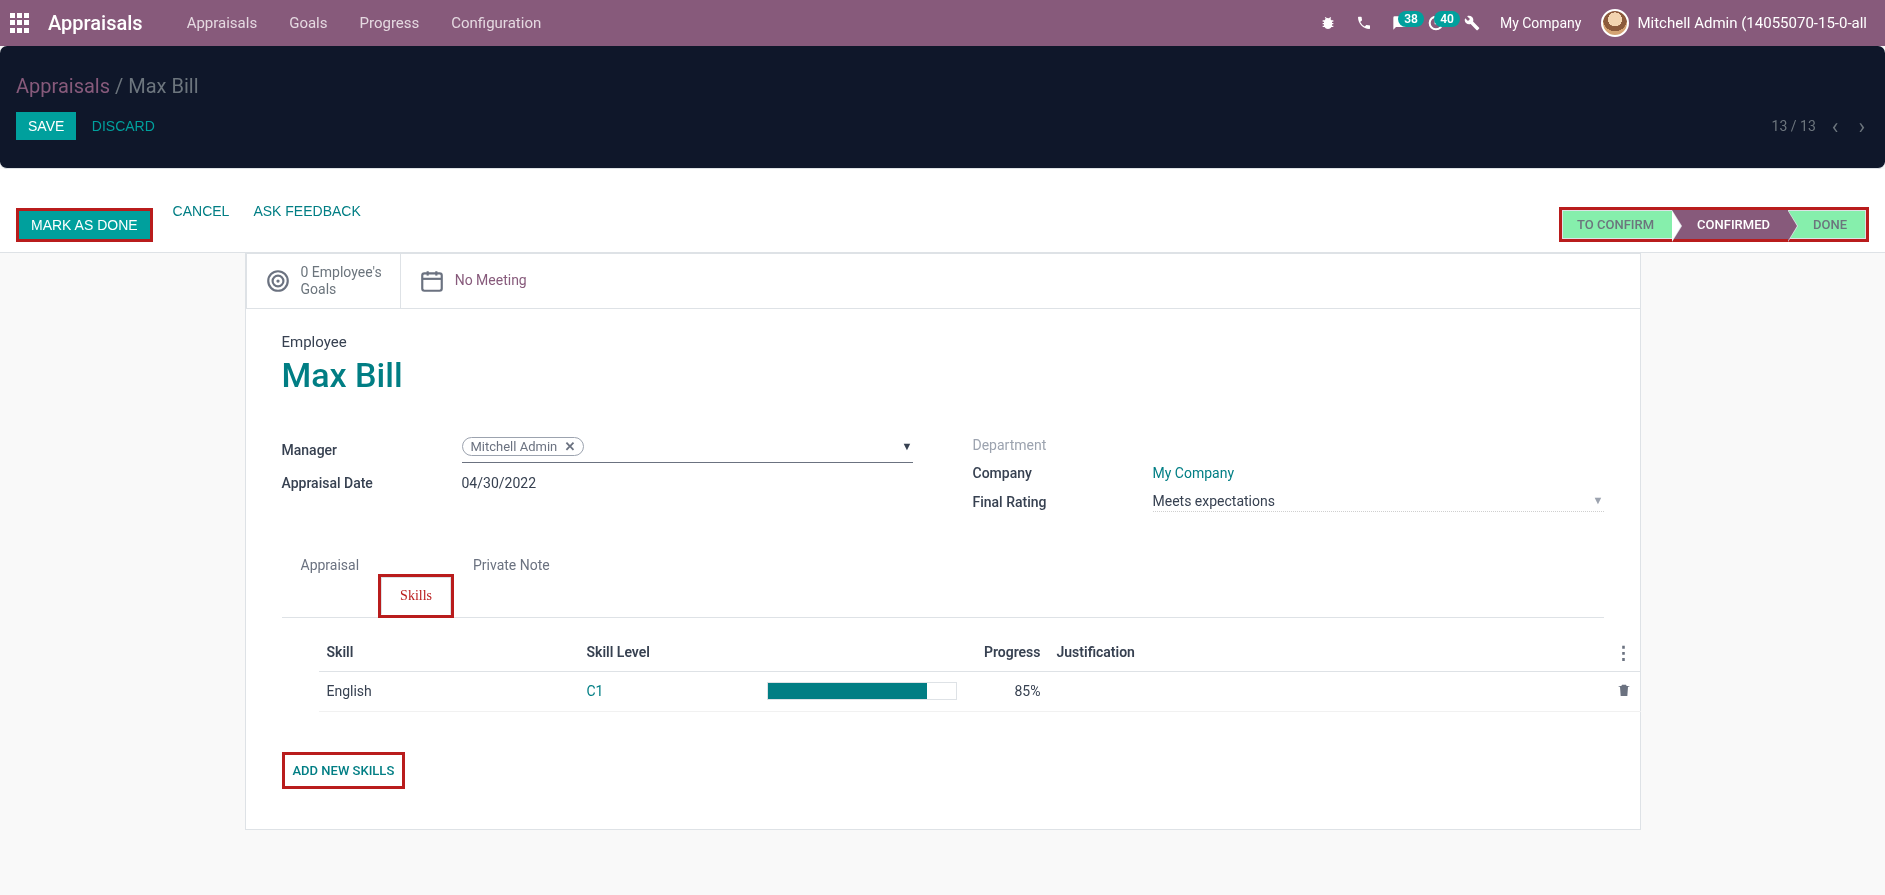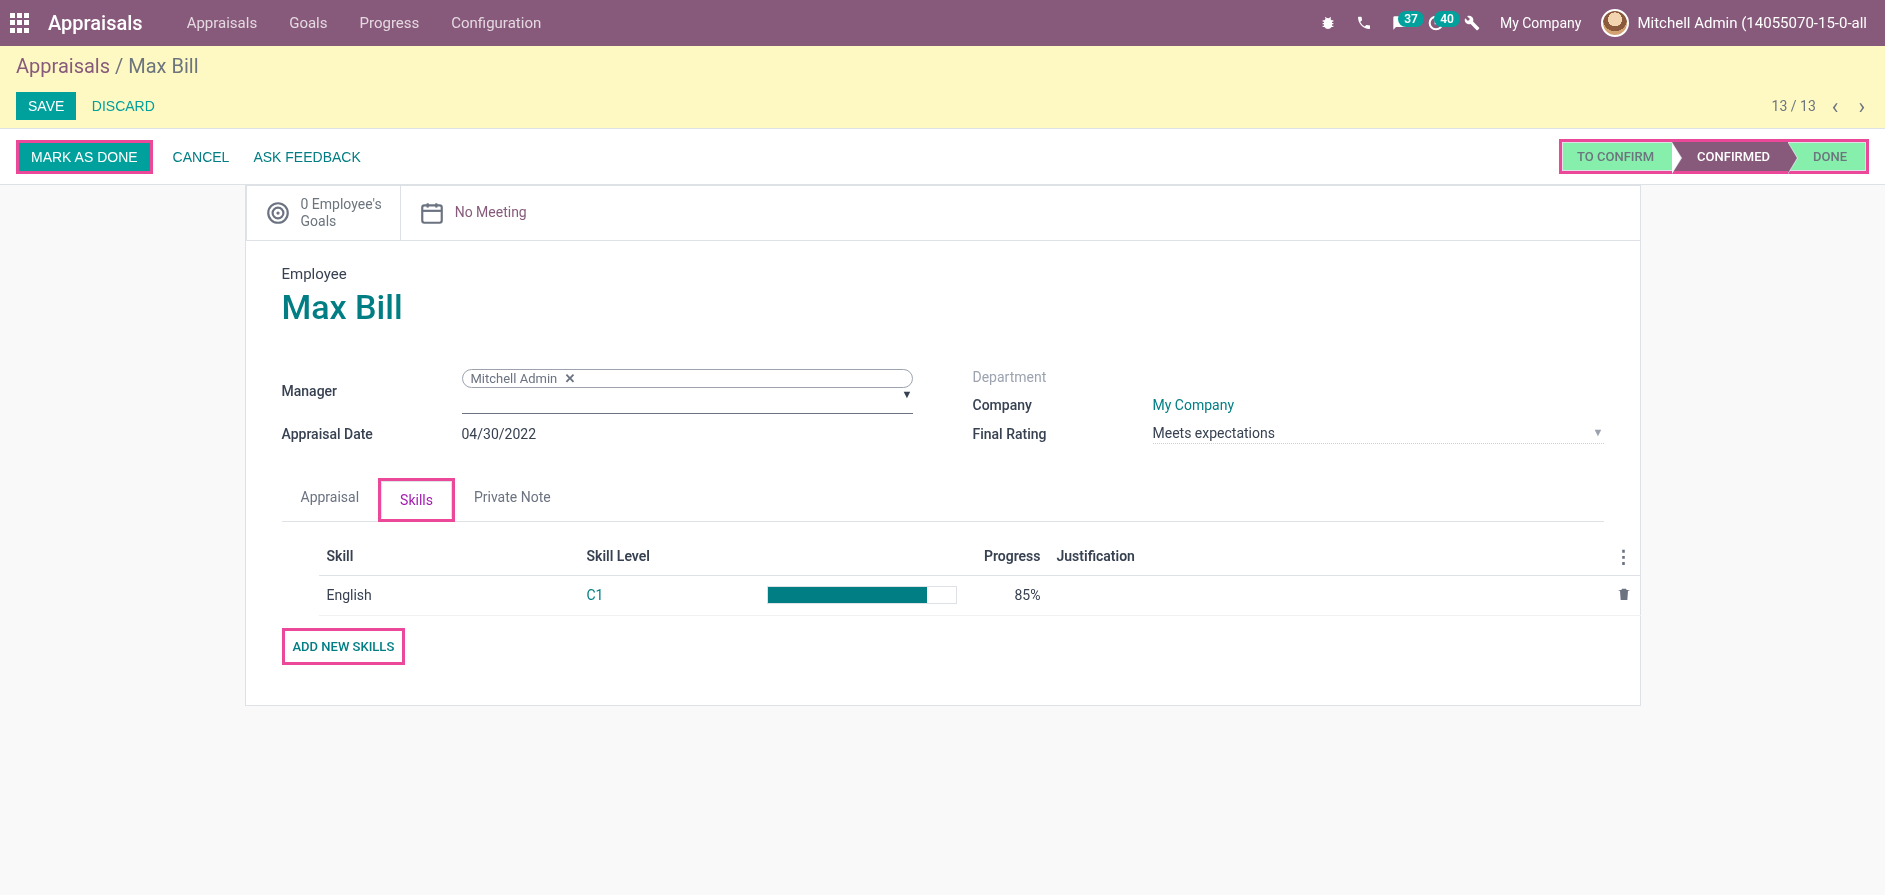--- a/index.html
+++ b/index.html
@@ -13,21 +13,21 @@
   .navbar .nav-link { color: #e5d9e1; padding: 0 16px; font-size: 15px; cursor: pointer; }
   .navbar .spacer { flex: 1; }
   .navbar .right-item { padding: 0 10px; cursor: pointer; display: flex; align-items: center; position: relative; }
   .navbar .badge { background: #00A09D; color: #fff; border-radius: 10px; padding: 1px 6px; font-size: 12px; font-weight: 600; position: absolute; top: -4px; right: -6px; }
   .navbar .avatar { width: 28px; height: 28px; border-radius: 50%; background: #d4a373; margin-right: 8px; display:inline-block; background-image: radial-gradient(circle at 50% 35%, #f2d4b0 35%, #8b5a3c 36% 60%, transparent 61%); border: 2px solid #fff; }
   .navbar .user-text { font-size: 15px; }
   
   .icon-svg { width: 16px; height: 16px; fill: #fff; }
   
   
-  .control-panel { background: #fef9c3; border-bottom: 1px solid #dee2e6; padding: 8px 16px; }
+  .control-panel { background: #0f172a; border-bottom: 1px solid #dee2e6; padding: 28px 16px; border-radius: 7px; }
   .breadcrumb { font-size: 20px; color: #875A7B; margin-bottom: 14px; }
   .breadcrumb a { color: #875A7B; text-decoration: none; cursor: pointer; }
   .breadcrumb .sep { color: #6c757d; }
   .breadcrumb .current { color: #6c757d; }
   
   .cp-row { display: flex; justify-content: space-between; align-items: center; }
   .btn { display: inline-block; padding: 6px 12px; font-size: 14px; font-weight: 500; cursor: pointer; border: none; text-transform: uppercase; }
   .btn-primary { background: #00A09D; color: #fff; }
   .btn-link { background: transparent; color: #00A09D; }
   
@@ -63,47 +63,47 @@
   .employee-name { font-size: 34px; color: #017E84; font-weight: 500; margin-bottom: 36px; }
   
   .form-grid { display: grid; grid-template-columns: 1fr 1fr; gap: 13px 60px; }
   .form-row { display: flex; align-items: center; padding: 6px 0; }
   .form-row label { width: 180px; font-weight: 500; font-size: 14px; }
   .form-row label.muted { color: #9ca3af; font-weight: 400; }
   .form-row .value { flex: 1; }
   .tag { display: inline-block; border: 1px solid #9ca3af; border-radius: 12px; padding: 1px 8px; font-size: 13px; color: #6b7280; }
   .tag .x { margin-left: 4px; cursor: pointer; font-weight: bold; }
   .value-link { color: #017E84; cursor: pointer; }
-  .m2o-wrap { display: flex; border-bottom: 1px solid #6b7280; padding-bottom: 12px; flex-direction: column; }
+  .m2o-wrap { display: flex; align-items: center; border-bottom: 1px solid #6b7280; padding-bottom: 6px; }
   .m2o-wrap .caret { margin-left: auto; font-size: 11px; color: #374151; }
   .select-wrap { display:flex; align-items:center; border-bottom: 1px dotted #cfcfcf; padding-bottom:2px; }
   .select-wrap .caret { margin-left:auto; font-size:11px; color:#9ca3af; }
   
   
   .tabs { display: flex; border-bottom: 1px solid #dee2e6; margin-top: 28px; }
   .tab { padding: 10px 18px; border: 1px solid transparent; border-bottom: none; cursor: pointer; color: #6b7280; background: #fff; }
-  .tab.active { border-color: #dee2e6; border-bottom: 1px solid #fff; margin-bottom: -1px; color: #a21caf; }
+  .tab.active { border-color: #dee2e6; border-bottom: 1px solid #fff; margin-bottom: -1px; color: #b91c1c; font-family: Liberation Serif, serif; }
   
   .tab-content { padding: 16px 0; }
   
   
   .skills-table { width: 100%; border-collapse: collapse; margin-left: 37px; }
   .skills-table th { text-align: left; font-weight: 600; padding: 8px 8px; font-size: 14px; border-bottom: 1px solid #dee2e6; }
   .skills-table th.right { text-align: right; }
   .skills-table td { padding: 10px 8px; border-bottom: 1px solid #f1f1f1; font-size: 14px; }
   .skills-table td.right { text-align: right; }
   .progress-bar { width: 190px; height: 18px; border: 1px solid #dee2e6; position: relative; background: #fff; }
   .progress-fill { height: 100%; background: #017E84; }
   .kebab { cursor: pointer; font-size: 18px; color: #6b7280; }
   .trash-icon { width: 16px; height: 16px; fill: #6b7280; cursor: pointer; }
   
   .add-skills { color: #017E84; font-weight: 500; font-size: 13px; text-transform: uppercase; cursor: pointer; padding: 8px; display: inline-block; }
   
   
-  .redbox { border: 3px solid #ec4899; display: inline-block; }
+  .redbox { border: 3px solid #b91c1c; display: inline-block; margin-top: 28px; }
 </style>
 </head>
 <body>
 
 <div class="navbar">
   <div class="apps-icon">
     <span></span>
       <span></span>
       <span></span>
       <span></span>
@@ -126,21 +126,21 @@
   </div>
   <div class="right-item">
     <svg class="icon-svg" viewBox="0 0 24 24">
         <path d="M6.62 10.79a15.053 15.053 0 006.59 6.59l2.2-2.2a1 1 0 011.01-.24c1.12.37 2.33.57 3.58.57a1 1 0 011 1V20a1 1 0 01-1 1C10.85 21 3 13.15 3 3.5a1 1 0 011-1h3.5a1 1 0 011 1c0 1.25.2 2.46.57 3.58a1 1 0 01-.24 1.01l-2.21 2.2z"></path>
       </svg>
   </div>
   <div class="right-item">
     <svg class="icon-svg" viewBox="0 0 24 24">
         <path d="M20 2H4a2 2 0 00-2 2v18l4-4h14a2 2 0 002-2V4a2 2 0 00-2-2z"></path>
       </svg>
-    <span class="badge">37</span>
+    <span class="badge">38</span>
   </div>
   <div class="right-item">
     <svg class="icon-svg" viewBox="0 0 24 24">
         <path d="M12 2a10 10 0 100 20 10 10 0 000-20zm1 11h-2V7h2v6zm4.24-7.76l1.42-1.42 1.8 1.8-1.42 1.42-1.8-1.8z" fill="none" stroke="#fff" stroke-width="2"></path>
         <circle cx="12" cy="12" r="9" fill="none" stroke="#fff" stroke-width="2"></circle>
         <path d="M12 7v5l3 2" fill="none" stroke="#fff" stroke-width="2"></path>
       </svg>
     <span class="badge">40</span>
   </div>
   <div class="right-item">

